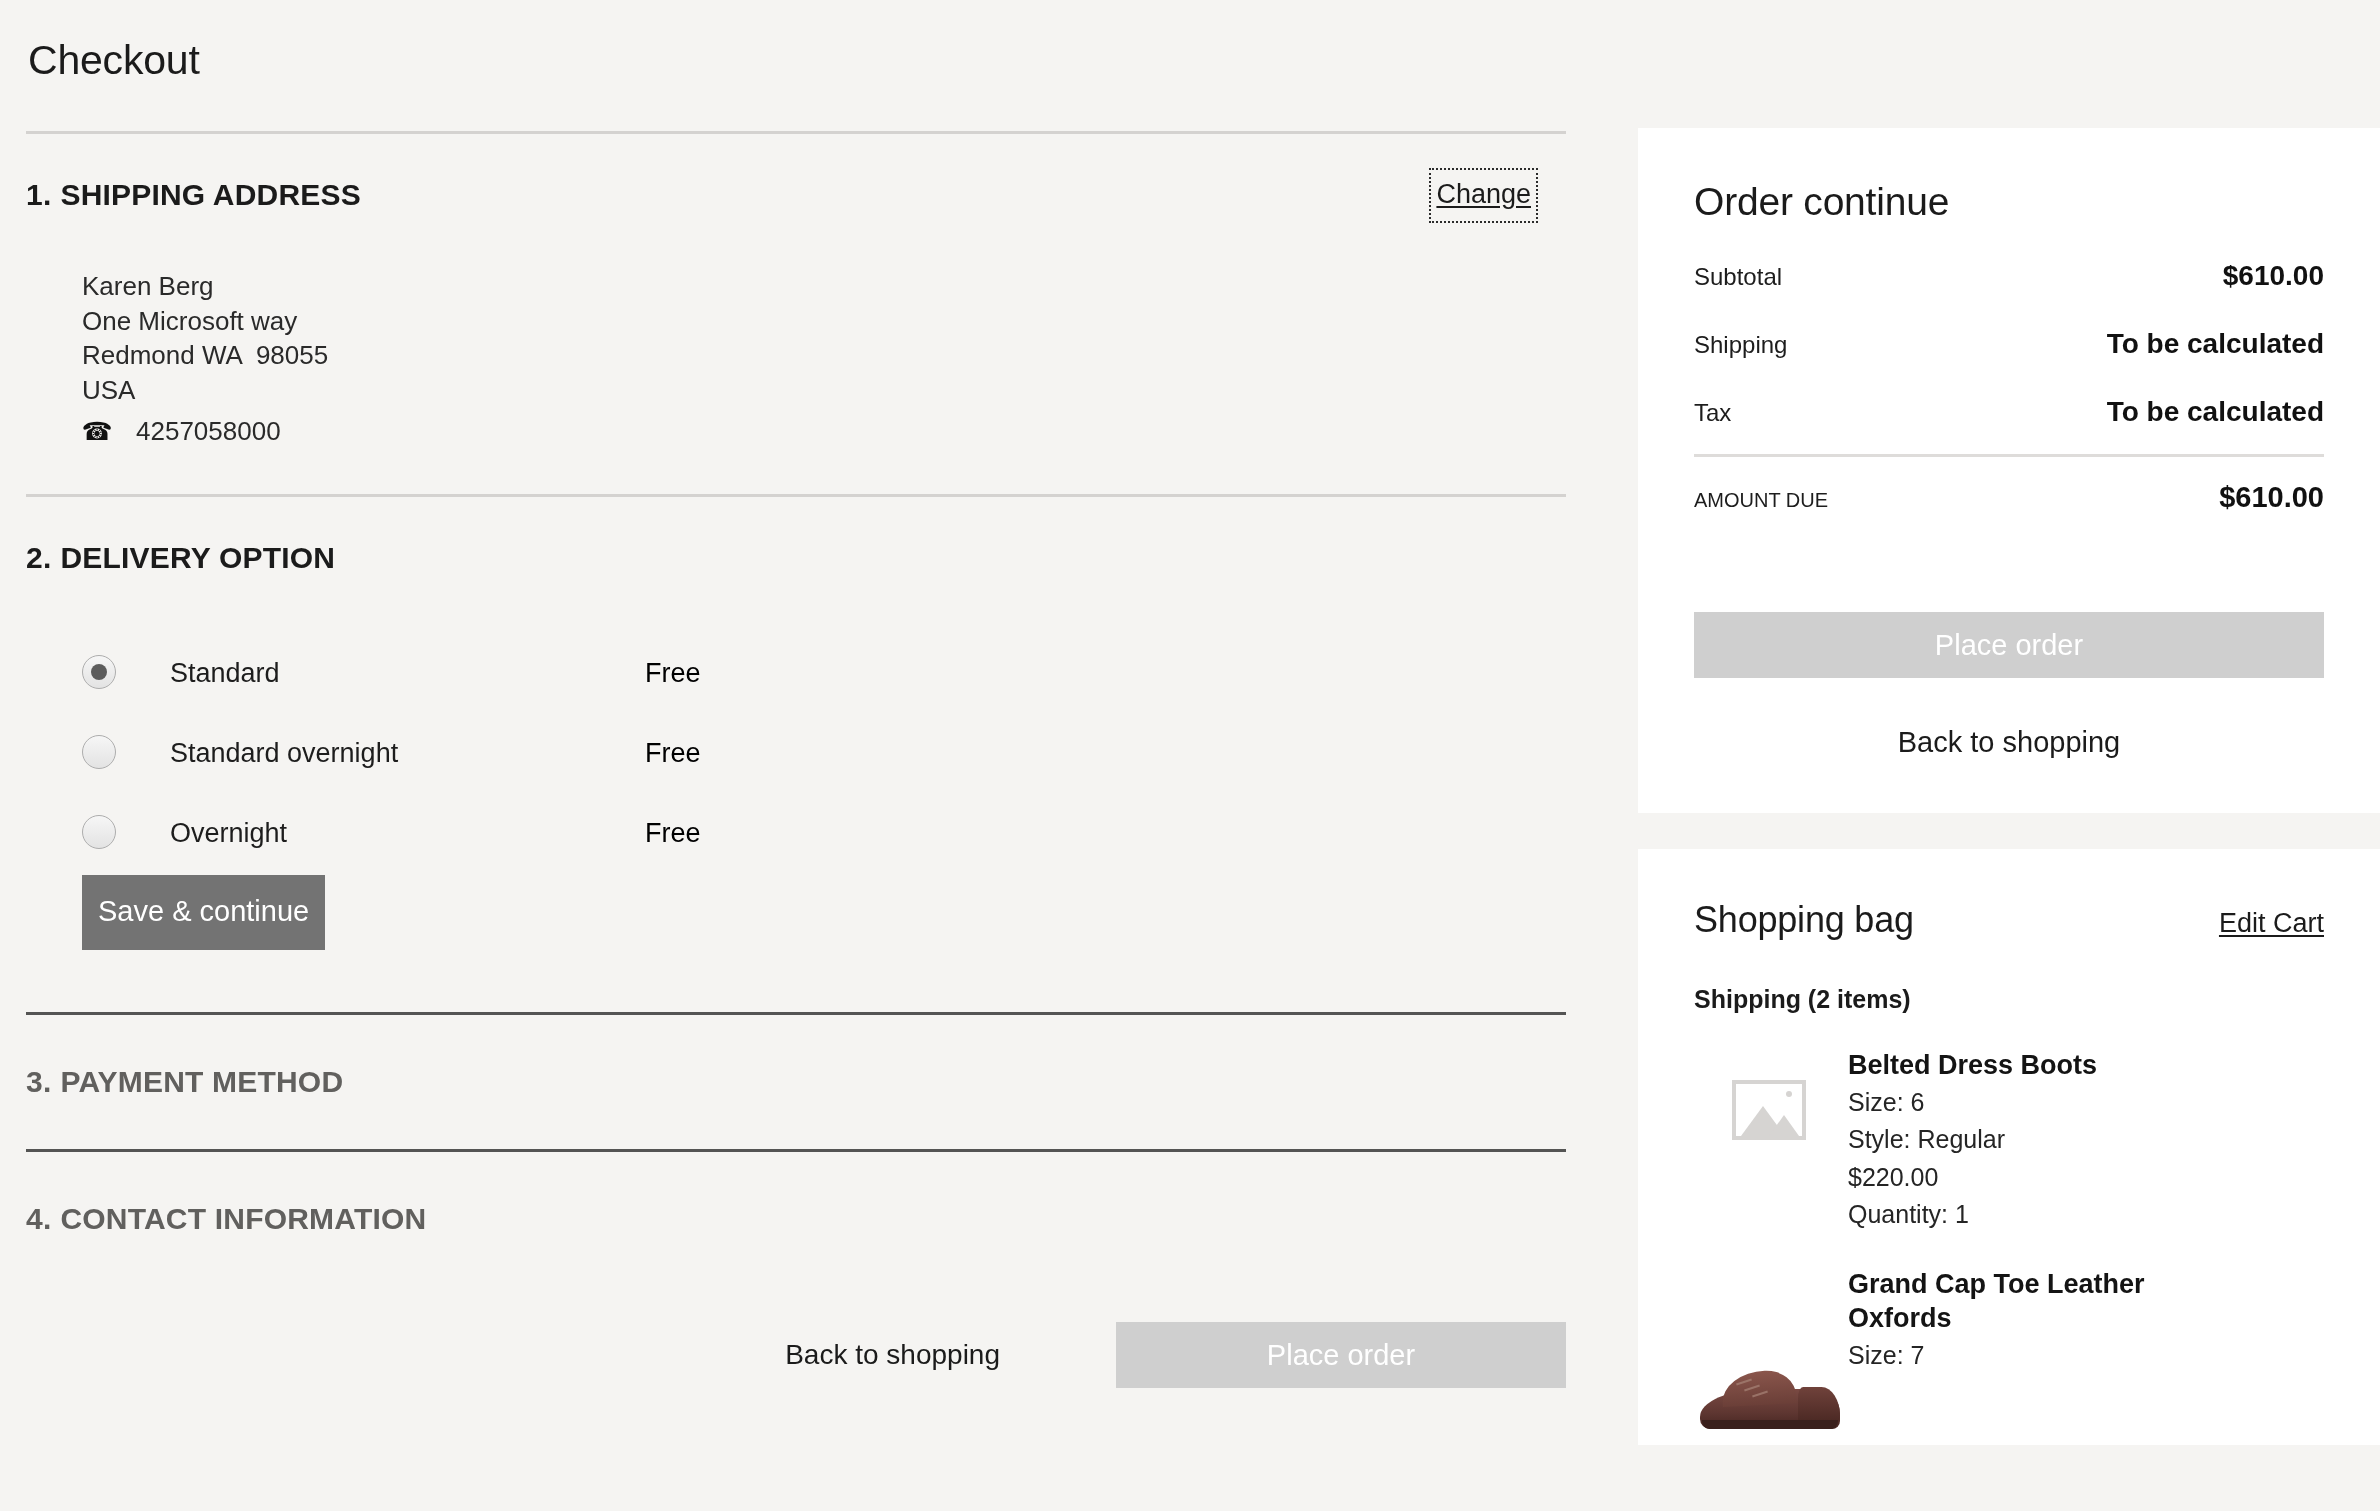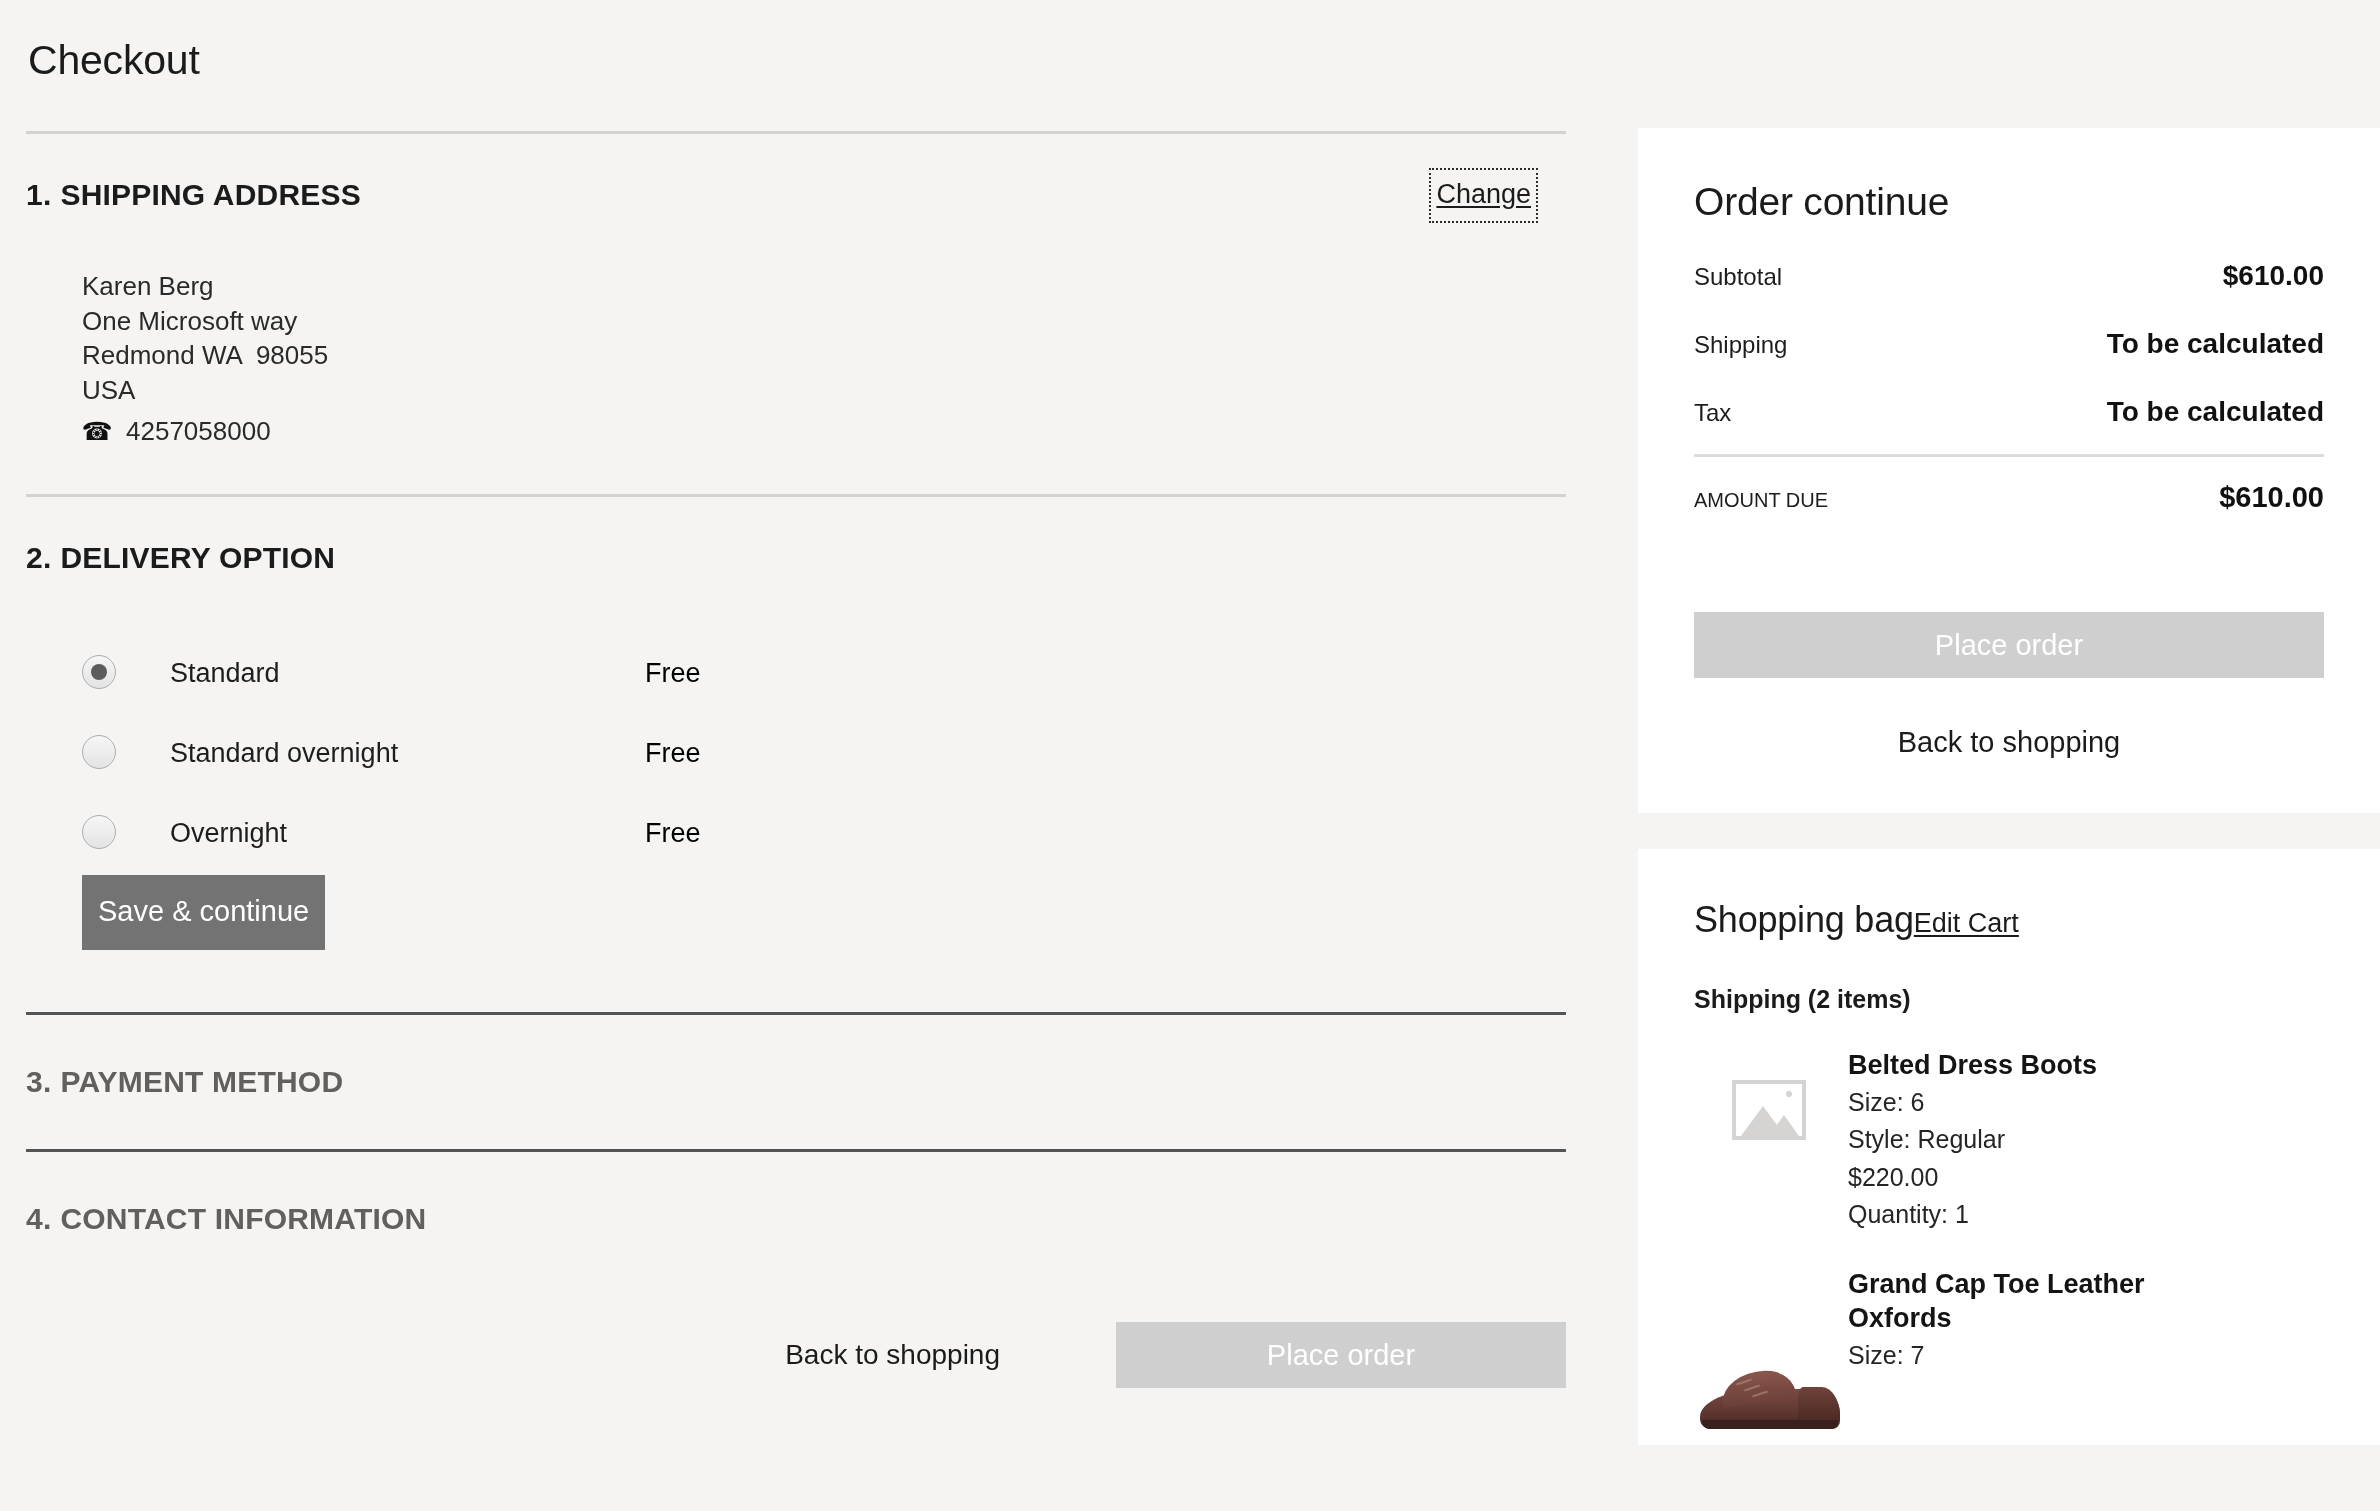--- a/index.html
+++ b/index.html
@@ -99,21 +99,21 @@
     margin-top: 6px;
   }
   .phone-icon {
     width: 30px;
     display: inline-flex;
     justify-content: center;
     color: #111;
     font-size: 25px;
     transform: translateY(1px);
   }
-  .phone-num { margin-left: 14px; font-size: 26px; }
+  .phone-num { margin-left: 24px; font-size: 26px; }
 
   .rule-after-addr {
     height: 3px;
     background: #d4d2d0;
     margin-top: 46px;
   }
 
   
   #section-delivery { padding-top: 44px; }
 
@@ -266,21 +266,21 @@
     margin-top: 48px;
     cursor: pointer;
   }
 
   .card-gap { height: 36px; }
 
   .card-bag { padding-bottom: 10px; }
 
   .bag-head {
     display: flex;
-    justify-content: flex-start;
+    justify-content: space-between;
     align-items: baseline;
     padding-top: 50px;
   }
   .bag-title {
     font-size: 36px;
     font-weight: 400;
     color: #1b1b1b;
     letter-spacing: -0.2px;
   }
   .edit-cart {

